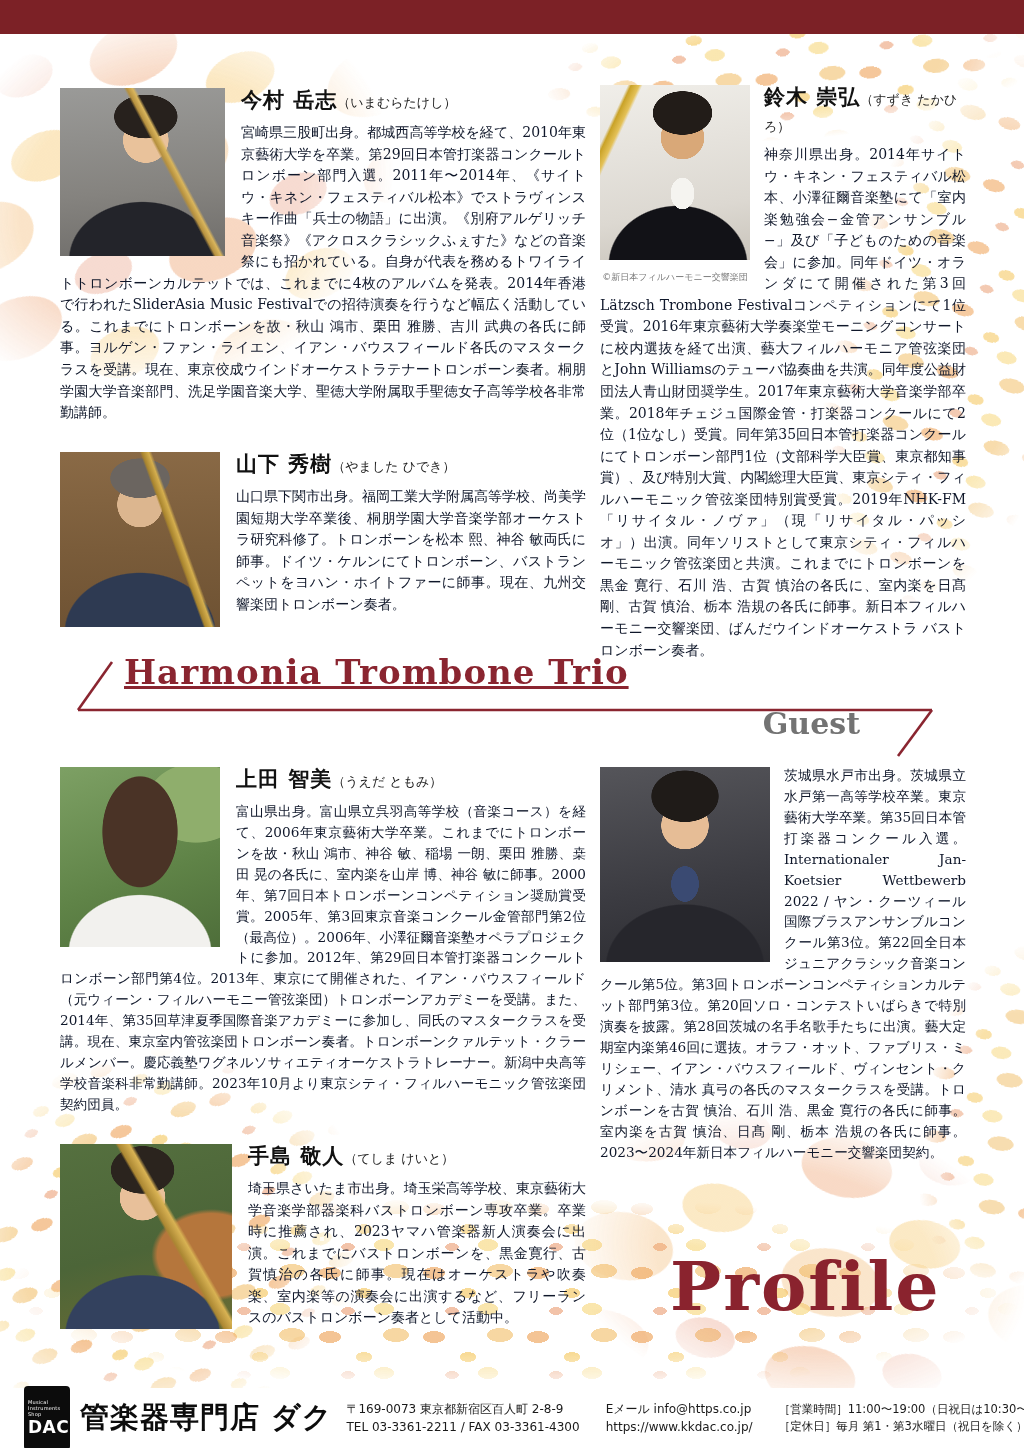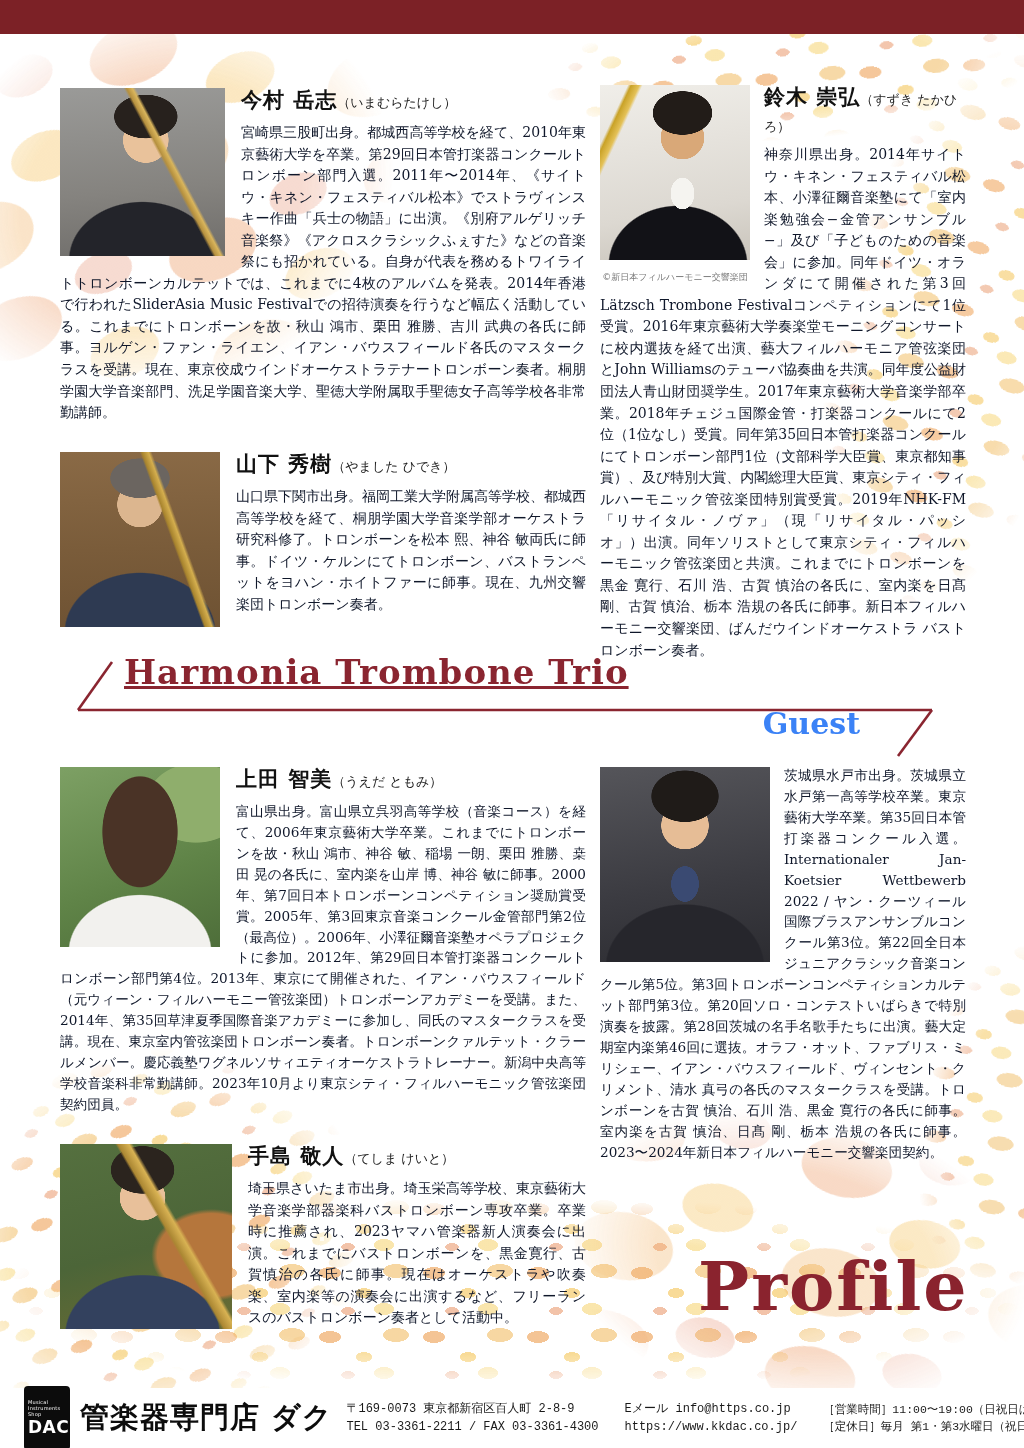--- a/index.html
+++ b/index.html
@@ -84,35 +84,35 @@
     radial-gradient(ellipse 32px 24px at 48% 14%, #2b241e 98%, transparent 100%),
     radial-gradient(circle 23px at 48% 29%, #e8c09a 98%, transparent 100%),
     radial-gradient(ellipse 78px 60px at 48% 103%, #33415e 98%, transparent 100%),
     radial-gradient(ellipse 60px 46px at 88% 60%, #b5763c 90%, transparent 100%),
     linear-gradient(165deg,#55703f 0%,#4c6538 55%,#6a6b33 100%);}
   
   .section-header{position:absolute;left:60px;top:648px;width:904px;height:112px;z-index:3;}
   .section-title{position:absolute;left:64px;top:4px;margin:0;
     font-size:34px;font-weight:bold;color:#8a2530;letter-spacing:1px;text-decoration:underline;}
   .guest-label{position:absolute;right:104px;top:58px;margin:0;
-    font-size:30px;font-weight:bold;color:#3b82f6;}
+    font-size:30px;font-weight:bold;color:#737373;}
   .section-rule{position:absolute;left:0;top:0;}
   
-  .profile-big{position:absolute;left:698px;top:1246px;z-index:3;margin:0;
+  .profile-big{position:absolute;left:670px;top:1246px;z-index:3;margin:0;
     font-size:68px;font-weight:bold;color:#8a232e;letter-spacing:2px;}
   
   .footer{position:absolute;left:0;bottom:0;width:1024px;height:60px;background:#ffffff;z-index:4;
     display:flex;align-items:center;font-family:"DejaVu Sans","Liberation Sans",sans-serif;}
   .dac-logo{width:46px;height:64px;background:#0c0c0c;border-radius:4px;margin-left:24px;
     color:#fff;display:flex;flex-direction:column;justify-content:center;align-items:flex-start;
     padding:2px 4px;box-sizing:border-box;}
   .dac-logo .small{font-size:5px;line-height:1.15;letter-spacing:.2px;}
   .dac-logo .big{font-size:17px;font-weight:bold;line-height:1;margin-top:1px;letter-spacing:.5px;}
   .shop-name{font-size:29px;font-weight:900;color:#0c0c0c;margin-left:10px;letter-spacing:1px;white-space:nowrap;}
-  .f-col{margin-left:14px;font-size:12px;color:#1a1a1a;line-height:1.5;white-space:nowrap;font-family:Liberation Mono, monospace;}
+  .f-col{margin-left:14px;font-size:12px;color:#1a1a1a;line-height:1.5;white-space:nowrap;}
   .f-div{width:1px;height:36px;background:#b9b9b9;margin-left:12px;}
   .f-hours{font-size:11.5px;}
 </style>
 </head>
 <body>
 
 <div class="dots dots-large" style="left:-80px;top:4px;width:480px;height:390px;transform:rotate(-22deg);opacity:.85;"></div>
 <div class="dots dots-small" style="left:540px;top:0px;width:500px;height:140px;transform:rotate(-4deg);opacity:.9;"></div>
 <div class="dots dots-small" style="left:836px;top:40px;width:250px;height:580px;transform:rotate(14deg);opacity:.85;"></div>
 <div class="dots dots-small" style="left:920px;top:940px;width:170px;height:360px;transform:rotate(8deg);opacity:.8;"></div>
@@ -137,21 +137,21 @@
   </div>
   <h2 class="p-name"><span>鈴木 崇弘</span><span class="p-reading">（すずき たかひろ）</span></h2>
   <p class="p-bio">神奈川県出身。2014年サイトウ・キネン・フェスティバル松本、小澤征爾音楽塾にて「室内楽勉強会−金管アンサンブル−」及び「子どものための音楽会」に参加。同年ドイツ・オランダにて開催された第3回Lätzsch Trombone Festivalコンペティションにて1位受賞。2016年東京藝術大学奏楽堂モーニングコンサートに校内選抜を経て出演、藝大フィルハーモニア管弦楽団とJohn Williamsのテューバ協奏曲を共演。同年度公益財団法人青山財団奨学生。2017年東京藝術大学音楽学部卒業。2018年チェジュ国際金管・打楽器コンクールにて2位（1位なし）受賞。同年第35回日本管打楽器コンクールにてトロンボーン部門1位（文部科学大臣賞、東京都知事賞）、及び特別大賞、内閣総理大臣賞、東京シティ・フィルハーモニック管弦楽団特別賞受賞。2019年NHK-FM「リサイタル・ノヴァ」（現「リサイタル・パッシオ」）出演。同年ソリストとして東京シティ・フィルハーモニック管弦楽団と共演。これまでにトロンボーンを黒金 寛行、石川 浩、古賀 慎治の各氏に、室内楽を日髙 剛、古賀 慎治、栃本 浩規の各氏に師事。新日本フィルハーモニー交響楽団、ばんだウインドオーケストラ バストロンボーン奏者。</p>
 </section>
 
 <section class="profile p-left" style="top:450px;">
   <div class="photo-wrap">
     <span class="portrait" id="ph-yamashita"></span>
   </div>
   <h2 class="p-name"><span>山下 秀樹</span><span class="p-reading">（やました ひでき）</span></h2>
-  <p class="p-bio">山口県下関市出身。福岡工業大学附属高等学校、都城西高等学校を経て、桐朋学園大学音楽学部オーケストラ研究科修了。トロンボーンを松本 熙、神谷 敏両氏に師事。ドイツ・ケルンにてトロンボーン、バストランペットをヨハン・ホイトファーに師事。現在、九州交響楽団トロンボーン奏者。</p>
+  <p class="p-bio">山口県下関市出身。福岡工業大学附属高等学校、尚美学園短期大学卒業後、桐朋学園大学音楽学部オーケストラ研究科修了。トロンボーンを松本 熙、神谷 敏両氏に師事。ドイツ・ケルンにてトロンボーン、バストランペットをヨハン・ホイトファーに師事。現在、九州交響楽団トロンボーン奏者。</p>
 </section>
 
 <div class="section-header">
   <svg class="section-rule" width="904" height="112" viewBox="0 0 904 112">
     <line x1="18" y1="62" x2="52" y2="14" stroke="#8a2530" stroke-width="2.6"></line>
     <line x1="18" y1="62" x2="872" y2="62" stroke="#8a2530" stroke-width="2.6"></line>
     <line x1="872" y1="62" x2="838" y2="108" stroke="#8a2530" stroke-width="2.6"></line>
   </svg>
   <h1 class="section-title">Harmonia Trombone Trio</h1>
   <div class="guest-label">Guest</div>

